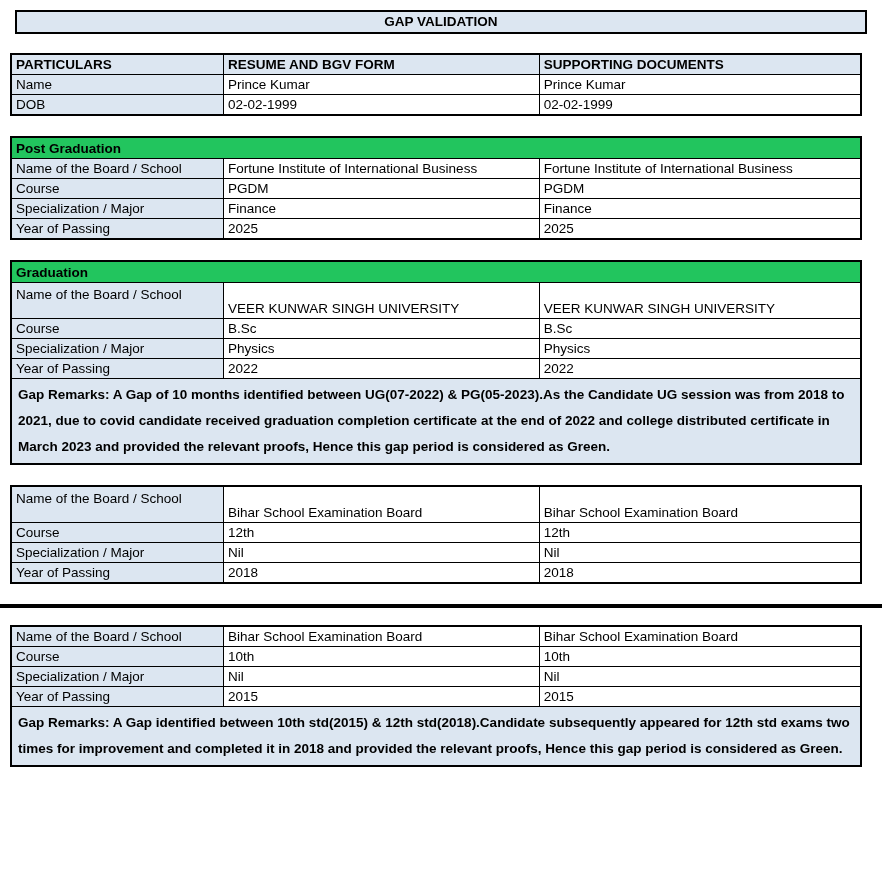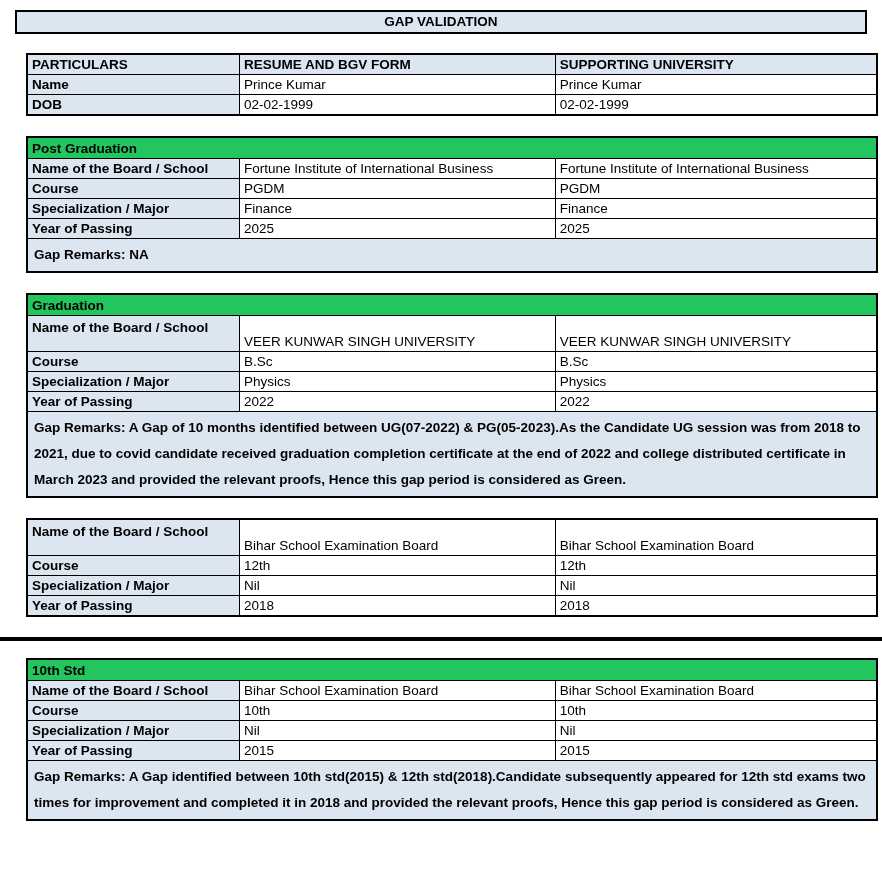--- a/index.html
+++ b/index.html
@@ -25,21 +25,21 @@
     background: #dce6f1;
     text-align: center;
     font-weight: bold;
     font-size: 13.5px;
     line-height: 20px;
   }
   table.grid {
     border-collapse: collapse;
     table-layout: fixed;
     width: 852px;
-    margin-left: 26px;
+    margin-left: 10px;
     border: 2px solid #000;
   }
   table.grid td {
     border: 1px solid #000;
     padding: 0 4px;
     height: 19px;
     overflow: hidden;
     white-space: nowrap;
     vertical-align: middle;
     font-size: 13.5px;
@@ -47,21 +47,20 @@
   .col-label   { width: 212px; }
   .col-resume  { width: 315px; }
   .col-support { width: 321px; }
 
   td.hdr {
     background: #dce6f1;
     font-weight: bold;
   }
   td.label-cell {
     background: #dce6f1;
-    font-weight: bold;
   }
   tr.section-title-row td {
     background: #22c55e;
     font-weight: bold;
     height: 20px;
   }
   tr.tall td {
     height: 29px;
     vertical-align: bottom;
     padding-bottom: 2px;
@@ -100,21 +99,21 @@
   <table class="grid">
     <colgroup>
         <col class="col-label">
         <col class="col-resume">
         <col class="col-support">
       </colgroup>
     <tbody>
         <tr>
       <td class="hdr">PARTICULARS</td>
       <td class="hdr">RESUME AND BGV FORM</td>
-      <td class="hdr">SUPPORTING UNIVERSITY</td>
+      <td class="hdr">SUPPORTING DOCUMENTS</td>
     </tr>
     <tr>
       <td class="label-cell">Name</td>
       <td>Prince Kumar</td>
       <td>Prince Kumar</td>
     </tr>
     <tr>
       <td class="label-cell">DOB</td>
       <td>02-02-1999</td>
       <td>02-02-1999</td>
@@ -147,23 +146,20 @@
     <tr>
       <td class="label-cell">Specialization / Major</td>
       <td>Finance</td>
       <td>Finance</td>
     </tr>
     <tr>
       <td class="label-cell">Year of Passing</td>
       <td>2025</td>
       <td>2025</td>
     </tr>
-    <tr class="remarks-row">
-      <td colspan="3">Gap Remarks: NA</td>
-    </tr>
   </tbody>
     </table>
 
   <div class="gap20"></div>
 
   <table class="grid">
     <colgroup>
         <col class="col-label">
         <col class="col-resume">
         <col class="col-support">
@@ -234,23 +230,20 @@
 
   <div class="gap17"></div>
 
   <table class="grid">
     <colgroup>
         <col class="col-label">
         <col class="col-resume">
         <col class="col-support">
       </colgroup>
     <tbody>
-        <tr class="section-title-row">
-      <td colspan="3">10th Std</td>
-    </tr>
     <tr>
       <td class="label-cell">Name of the Board / School</td>
       <td>Bihar School Examination Board</td>
       <td>Bihar School Examination Board</td>
     </tr>
     <tr>
       <td class="label-cell">Course</td>
       <td>10th</td>
       <td>10th</td>
     </tr>

